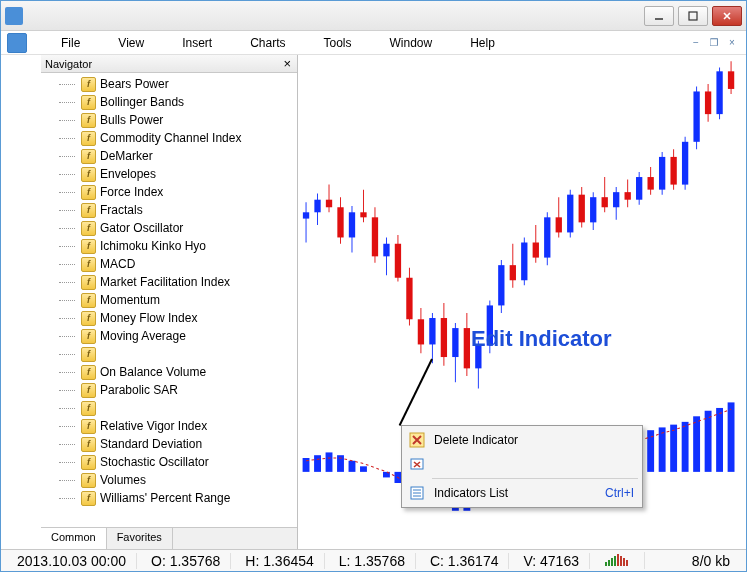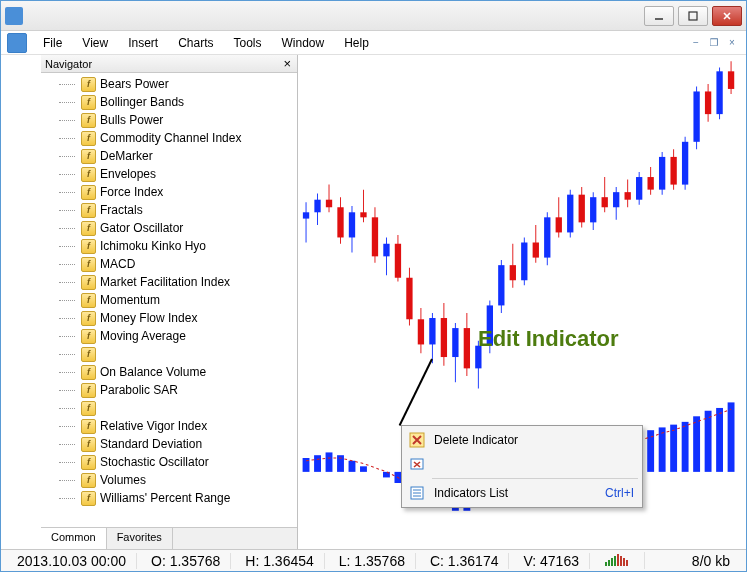--- a/index.html
+++ b/index.html
@@ -8,21 +8,21 @@
 
 .titlebar { height: 30px; background: linear-gradient(to bottom, #f6f6f6, #e6e6e6); border-bottom: 1px solid #d0d0d0; display: flex; align-items: center; justify-content: space-between; padding: 0 4px; }
 .titlebar-left { display: flex; align-items: center; gap: 6px; }
 .app-icon { width: 18px; height: 18px; background: #4a8fd8; border-radius: 2px; display: inline-flex; align-items: center; justify-content: center; color: #fff; font-size: 9px; font-weight: bold; }
 .win-btns { display: flex; gap: 4px; }
 .win-btn { width: 30px; height: 20px; border: 1px solid #b0b0b0; border-radius: 2px; background: linear-gradient(#fdfdfd,#e8e8e8); display: flex; align-items: center; justify-content: center; cursor: pointer; }
 .win-btn.close { background: linear-gradient(#e27f7a,#c53727); border-color: #a02f24; }
 .win-btn svg { width: 12px; height: 12px; }
 
 
-.menubar { height: 24px; display: flex; align-items: center; padding: 0 6px; gap: 0; background: #fff; border-bottom: 1px solid #e0e0e0; }
+.menubar { height: 24px; display: flex; align-items: center; padding: 0 6px; gap: 18px; background: #fff; border-bottom: 1px solid #e0e0e0; }
 .menubar .app-icon-sm { width: 20px; height: 20px; background: #4a8fd8; border: 1px solid #3a7fc8; border-radius: 2px; display: inline-flex; align-items: center; justify-content: center; color: #fff; font-size: 9px; font-weight: bold; margin-right: 6px; }
 .menu-item { padding: 3px 10px; font-size: 12px; cursor: pointer; }
 .mdi-btns { margin-left: auto; display: flex; gap: 2px; }
 .mdi-btn { width: 16px; height: 14px; font-size: 10px; color: #5a7fa8; cursor: pointer; display: flex; align-items: center; justify-content: center; }
 
 
 .main { display: flex; height: calc(100% - 30px - 24px - 22px); }
 
 
 .nav-panel { width: 257px; border-right: 1px solid #c0c0c0; display: flex; flex-direction: column; background: #fff; margin-left: 40px; }
@@ -46,21 +46,21 @@
 
 
 .ctx-menu { position: absolute; left: 400px; top: 424px; width: 242px; background: #f4f4f4; border: 1px solid #9a9a9a; box-shadow: 3px 3px 4px rgba(0,0,0,.25); padding: 2px; font-size: 12px; }
 .ctx-item { height: 24px; display: flex; align-items: center; gap: 8px; padding: 0 6px 0 4px; cursor: pointer; }
 .ctx-item.highlight { border: 3px solid #000; margin: -1px -1px 0 -1px; position: relative; background: #fff; }
 .ctx-icon { width: 18px; height: 18px; display: inline-flex; align-items: center; justify-content: center; flex-shrink: 0; }
 .ctx-sep { height: 1px; background: #d0d0d0; margin: 2px 2px 2px 28px; }
 .ctx-shortcut { margin-left: auto; color: #1d4ed8; }
 
 
-.annotation { position: absolute; left: 470px; top: 325px; font-size: 22px; font-weight: bold; color: #4d7c0f; pointer-events: none; padding-left: 7px; }
+.annotation { position: absolute; left: 470px; top: 325px; font-size: 22px; font-weight: bold; color: #1d4ed8; pointer-events: none; }
 .annotation-line { position: absolute; left: 430px; top: 358px; width: 2px; height: 74px; background: #000; transform: rotate(26deg); transform-origin: top; pointer-events: none; }
 
 
 .statusbar { height: 22px; border-top: 1px solid #c8c8c8; display: flex; align-items: center; font-size: 14px; padding: 0 6px; gap: 4px; background: #f8f8f8; }
 .status-cell { padding: 0 10px; border-right: 1px solid #e0e0e0; }
 .status-cell:last-child { border-right: none; margin-left: auto; }
 .mini-icon { display: inline-block; width: 30px; height: 14px; }
 </style>
 </head>
 <body>

